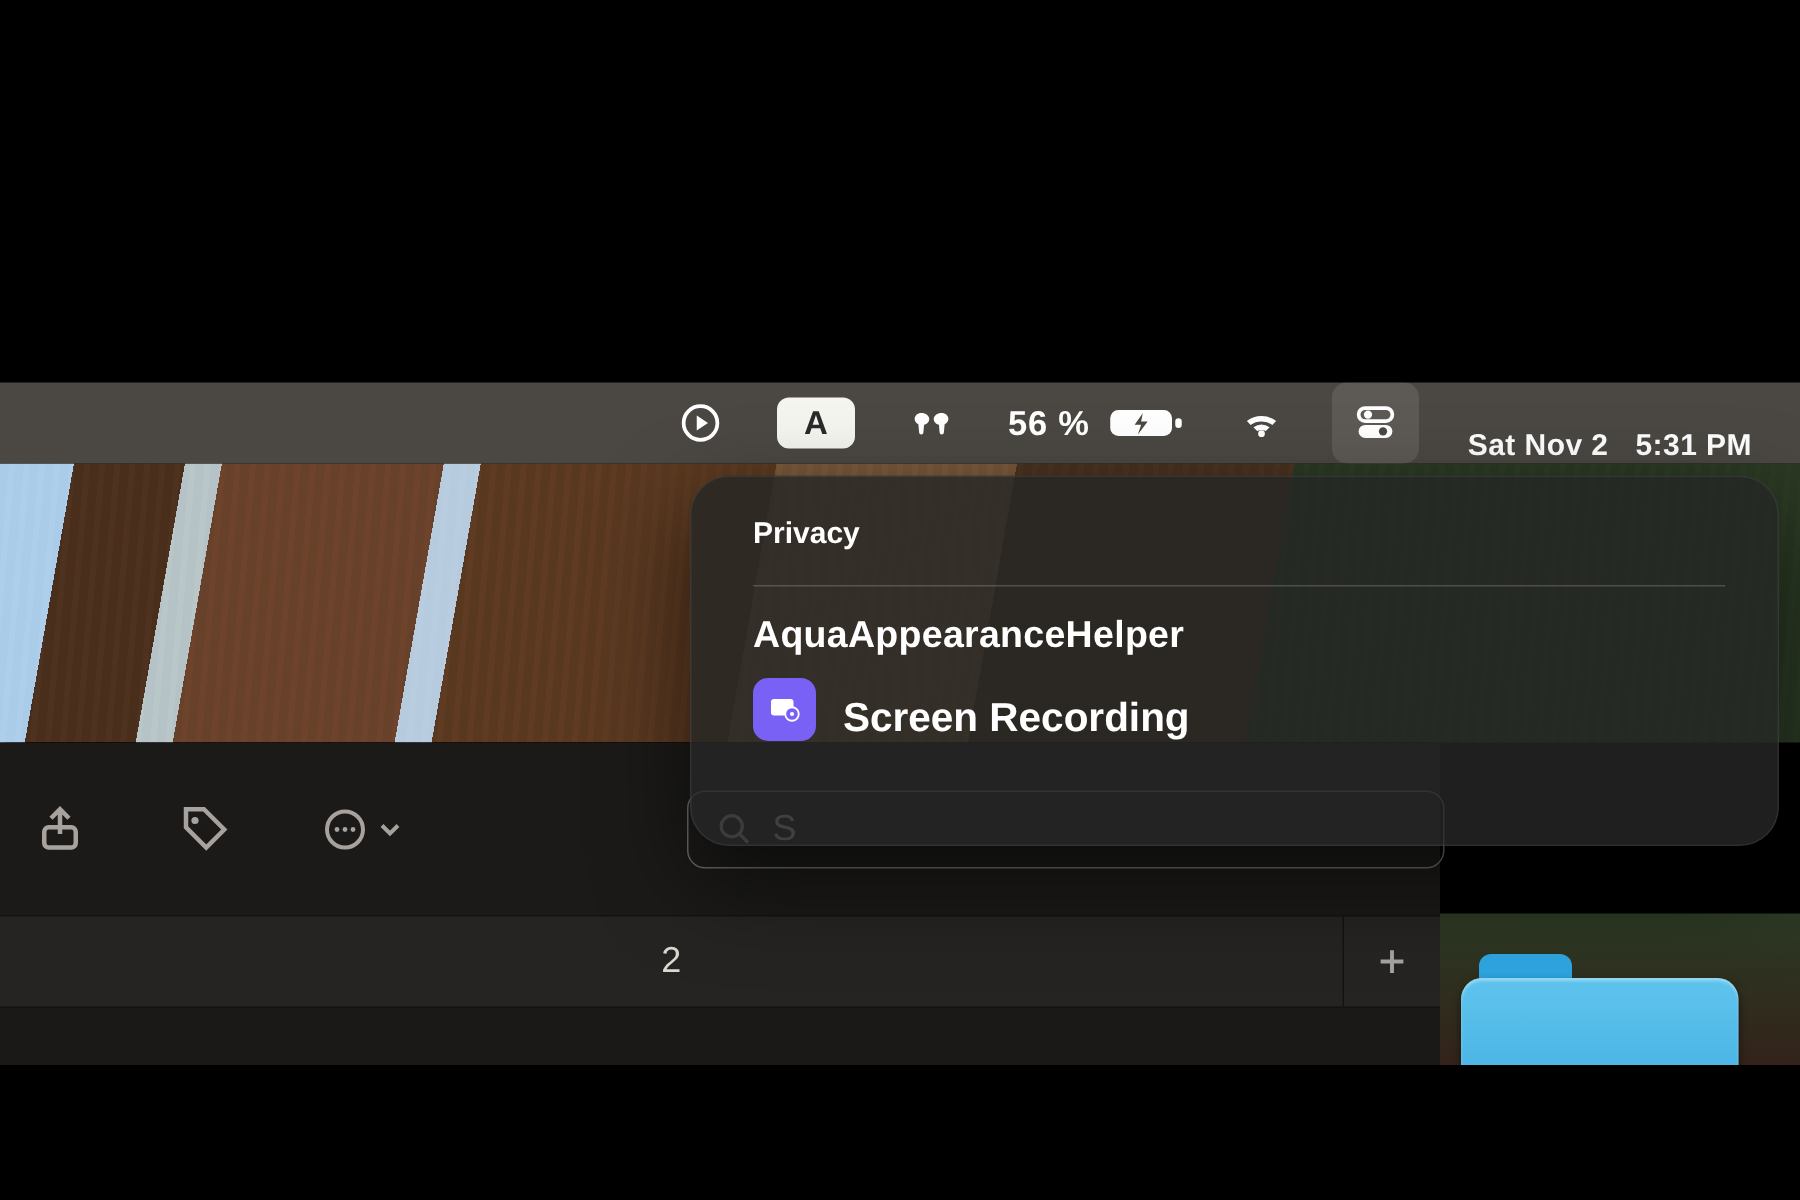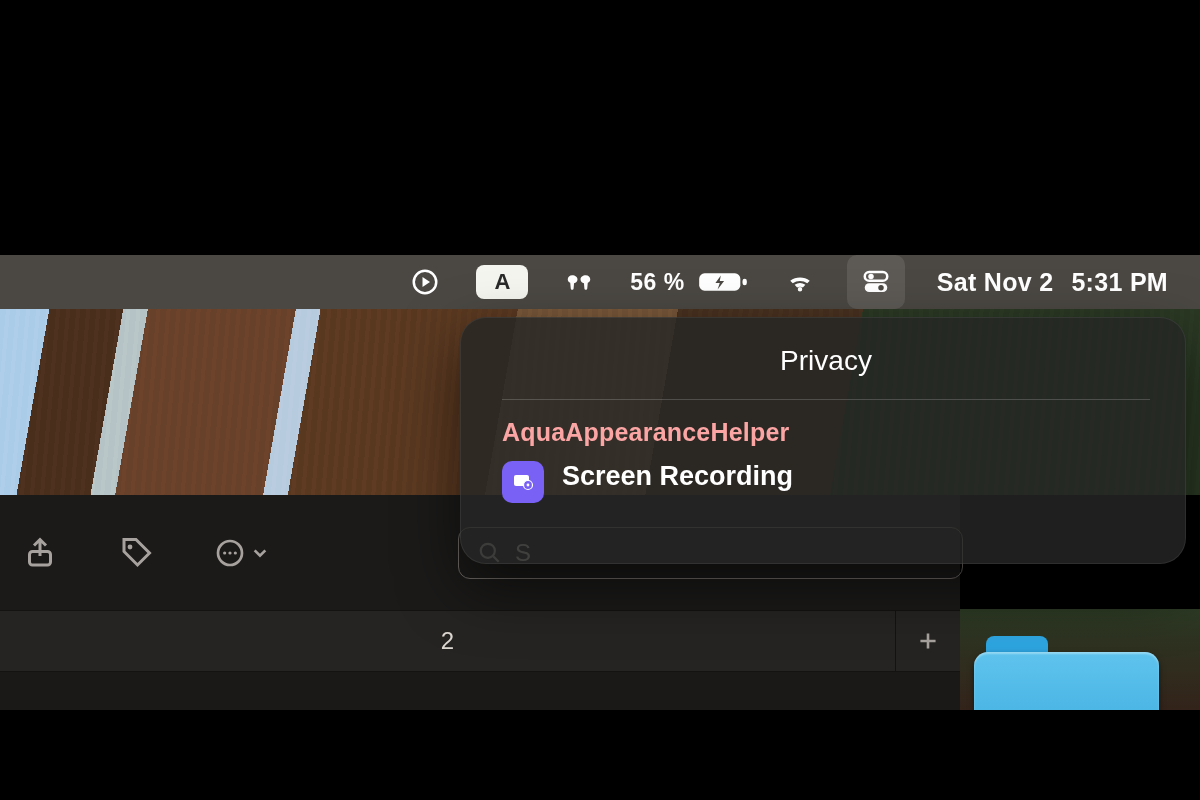--- a/index.html
+++ b/index.html
@@ -20,21 +20,21 @@
   height: 54px;
   background: #4b4843;
   display: flex; align-items: center;
   justify-content: flex-end;
   padding-right: 28px;
   gap: 28px;
   color: #fff;
 }
 .mb-item { display: flex; align-items: center; gap: 12px; height: 100%; padding: 0 4px; }
 .mb-item.active { background: rgba(255,255,255,.10); border-radius: 10px; padding: 0 14px; }
-.mb-datetime { font-size: 25px; font-weight: 600; letter-spacing: .3px; display: flex; gap: 18px; }
+.mb-datetime { font-size: 20px; font-weight: 600; letter-spacing: .3px; display: flex; gap: 18px; align-items: flex-end; }
 .mb-battery-pct { font-size: 23px; font-weight: 600; letter-spacing: .5px; }
 
 .input-badge {
   background: #f5f5f0; color: #2a2a2a;
   border-radius: 8px; width: 52px; height: 34px;
   display: flex; align-items: center; justify-content: center;
   font-size: 22px; font-weight: 700;
 }
 
 svg.ico { width: 30px; height: 30px; fill: none; stroke: #fff; stroke-width: 2; }
@@ -120,24 +120,24 @@
 .privacy-panel {
   position: absolute;
   top: 317px; left: 460px;
   width: 726px; height: 247px;
   border-radius: 26px;
   background: rgba(36,38,36,.82);
   box-shadow: 0 24px 60px rgba(0,0,0,.55), inset 0 0 0 1px rgba(255,255,255,.07);
   color: #fff;
   padding: 28px 36px 24px 42px;
 }
-.privacy-title { font-size: 28px; font-weight: 400; text-align: center; }
+.privacy-title { font-size: 20px; font-weight: 700; }
 .privacy-rule { border: none; border-top: 1px solid rgba(255,255,255,.18); margin: 22px 0 18px; }
-.privacy-sub { font-size: 25px; font-weight: 600; color: #fca5a5; letter-spacing:.2px; }
-.privacy-row { display:flex; align-items:flex-start; gap:18px; margin-top:14px; }
+.privacy-sub { font-size: 25px; font-weight: 600; color: #ffffff; letter-spacing:.2px; }
+.privacy-row { display:flex; align-items:flex-end; gap:18px; margin-top:14px; }
 .sr-icon {
   width: 42px; height: 42px; border-radius: 10px;
   background: #7a61f6;
   display:flex;align-items:center;justify-content:center;
 }
 .sr-icon svg{fill:#fff;}
 .privacy-row-label { font-size: 27px; font-weight: 600; }
 
 
 .bottom-black { position:absolute; left:0; right:0; bottom:0; height: 90px; background:#000; }

